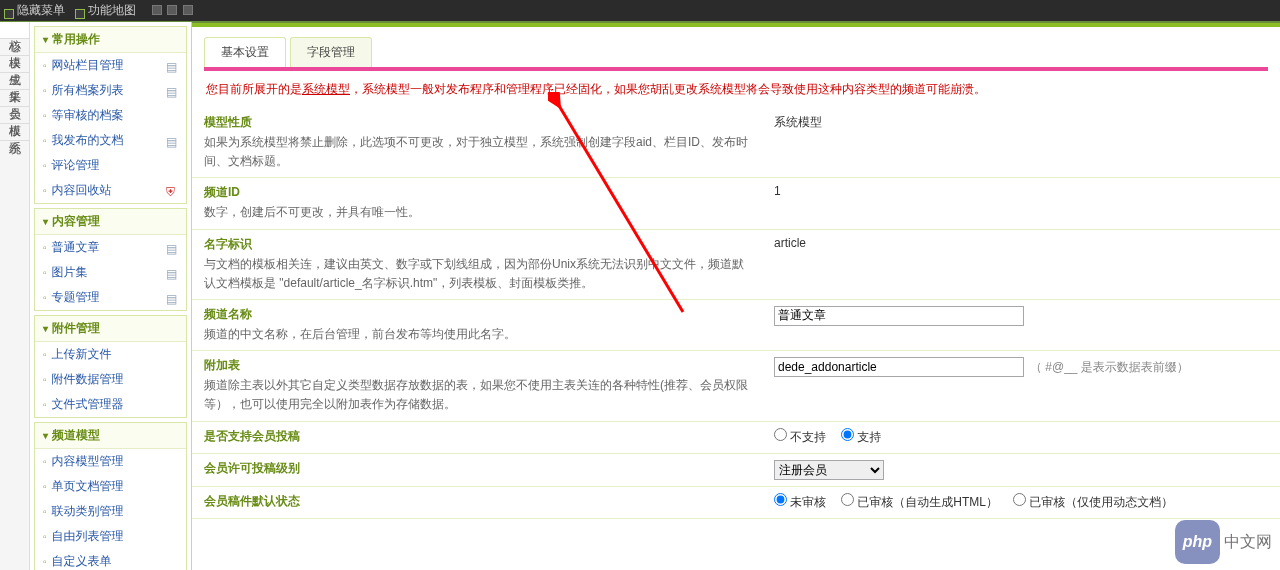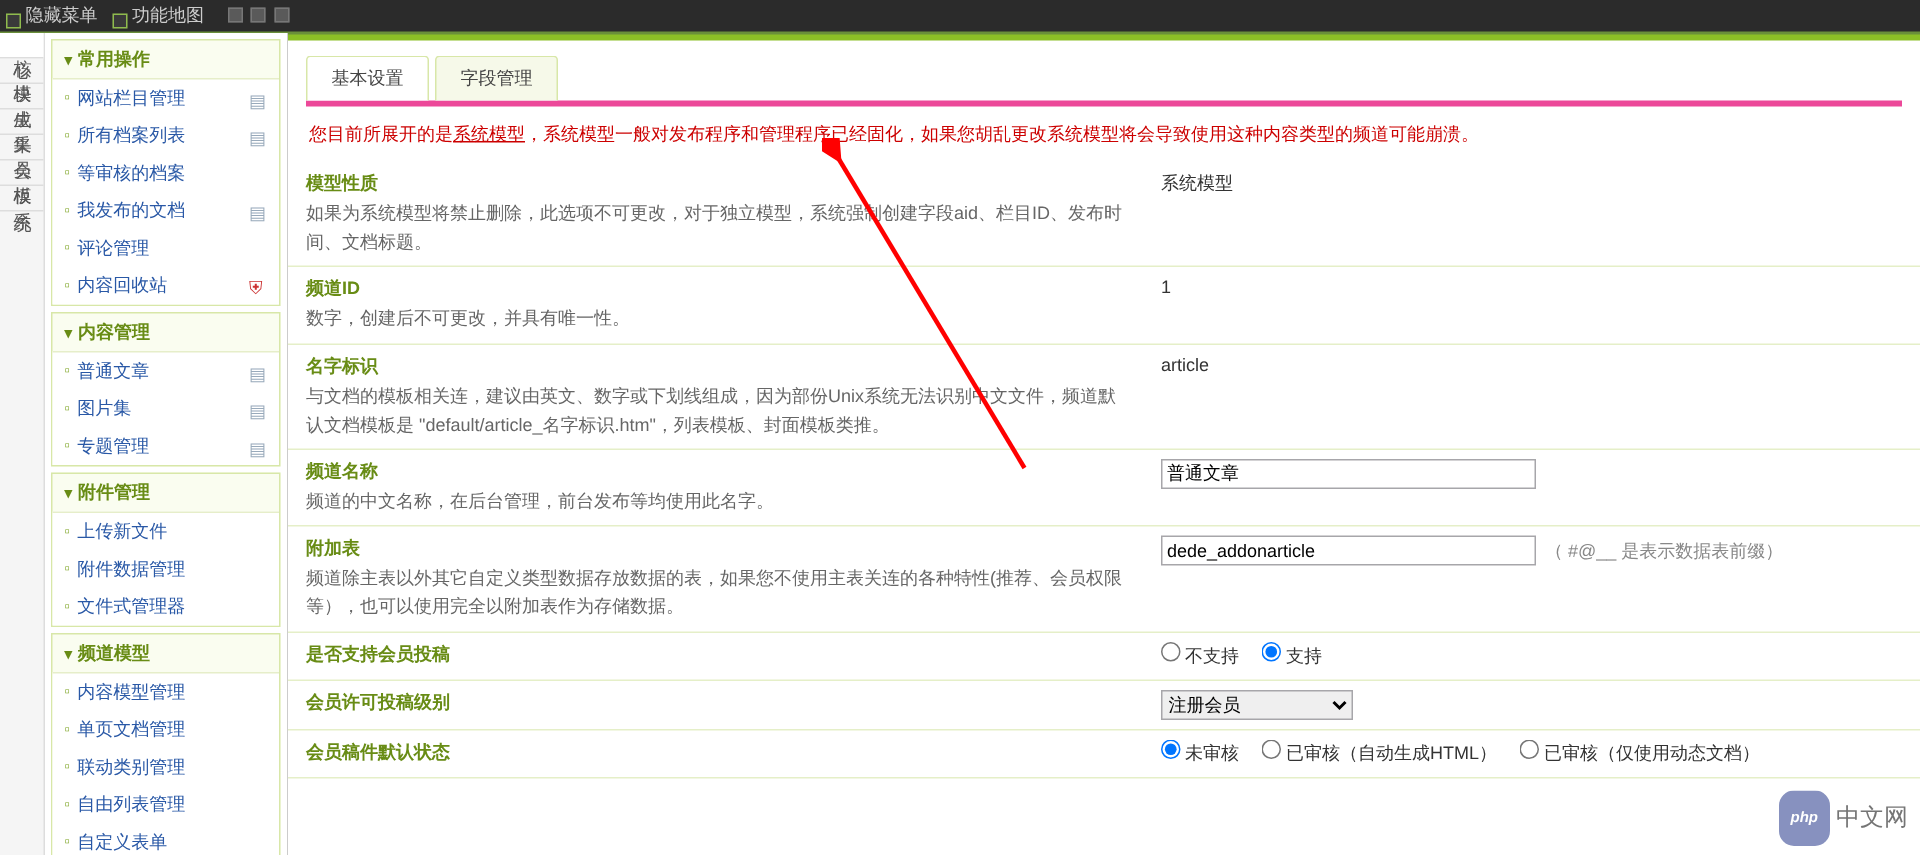--- a/index.html
+++ b/index.html
@@ -38,29 +38,29 @@
     .warn u { text-decoration: underline; }
     
     .form-table { width: 100%; border-collapse: collapse; }
     .form-table tr { border-bottom: 1px solid #E5EFC8; }
     .form-table td { padding: 6px 12px; vertical-align: top; }
     .cell-label { width: 570px; }
     .lbl-title { color: #688C15; font-weight: bold; margin-bottom: 2px; }
     .lbl-desc { color: #666; line-height: 1.6; }
     .cell-value { padding-top: 8px; position: relative; }
     .cell-value input[type=text] { width: 250px; height: 20px; border: 1px solid #A7A6AA; background: #fff; padding: 1px 3px; font-size: 12px; }
-    .cell-value select { width: 128px; height: 20px; border: 1px solid #A7A6AA; font-size: 12px; }
+    .cell-value select { width: 110px; height: 20px; border: 1px solid #A7A6AA; font-size: 12px; }
     .hint { color: #888; margin-left: 6px; }
     .radio-opt { margin-right: 12px; }
     .radio-opt input { margin-right: 3px; }
     
     .arrow-svg { position: absolute; left: 356px; top: 70px; pointer-events: none; z-index: 10; }
     
     .watermark { position: fixed; right: 8px; bottom: 6px; display: flex; align-items: center; opacity: 0.9; }
-    .php-badge { background: #7a86b8; color: #fff; border-radius: 10px; padding: 13px 8px; font-size: 10px; font-style: italic; font-weight: bold; margin-right: 4px; }
+    .php-badge { background: #7a86b8; color: #fff; border-radius: 10px; padding: 13px 8px; font-size: 16px; font-style: italic; font-weight: bold; margin-right: 4px; }
     .watermark-text { color: #666; font-size: 16px; }
   </style>
 </head>
 <body>
 
 <div class="topbar">
   <div class="topbar-item">
     <span class="topbar-icon"></span>
     <span>隐藏菜单</span>
   </div>

